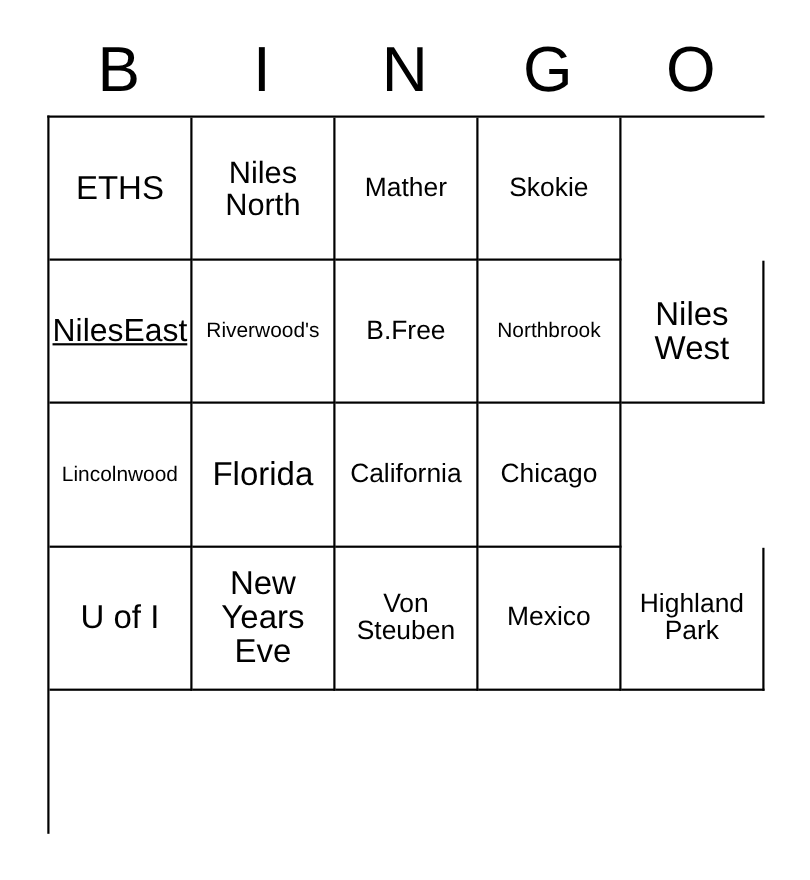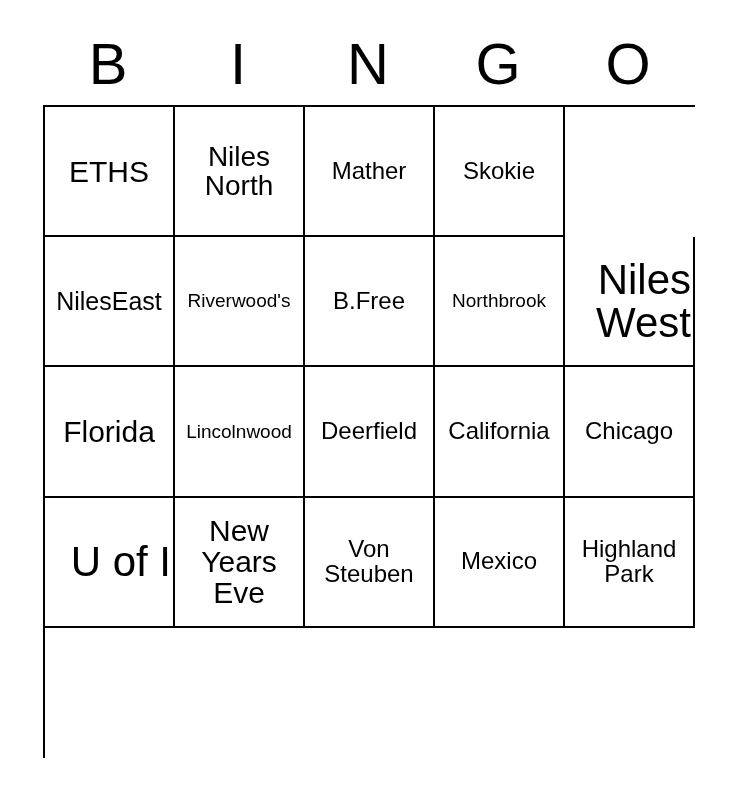--- a/index.html
+++ b/index.html
@@ -81,25 +81,25 @@
     display: block;
     width: 100%;
     line-height: 1.04;
     color: #000000;
     word-wrap: break-word;
   }
 
   
   .fs-xs   { font-size: 16px; }
   .fs-sm   { font-size: 19px; }
-  .fs-md   { font-size: 25px; }
+  .fs-md   { font-size: 29px; text-decoration: underline; }
   .fs-lg   { font-size: 24px; }
   .fs-xl   { font-size: 30px; }
   .fs-2xl  { font-size: 28px; }
-  .fs-3xl  { font-size: 42px; text-align: right; }
+  .fs-3xl  { font-size: 30px; }
 </style>
 </head>
 <body style="background: rgb(255, 255, 255); color: rgb(0, 0, 0);">
 
 <div id="bingo-card">
 
   <div id="bingo-header">
     <div class="header-letter">B</div>
     <div class="header-letter">I</div>
     <div class="header-letter">N</div>
@@ -138,27 +138,24 @@
           <span class="cell-text fs-sm">Northbrook</span>
         </div>
       <div class="bingo-cell">
           <span class="cell-text fs-3xl">Niles West</span>
         </div>
     </div>
 
 
     <div class="bingo-row">
       <div class="bingo-cell">
-          <span class="cell-text fs-xl">Florida</span>
-        </div>
-      <div class="bingo-cell">
           <span class="cell-text fs-sm">Lincolnwood</span>
         </div>
       <div class="bingo-cell">
-          <span class="cell-text fs-lg">Deerfield</span>
+          <span class="cell-text fs-xl">Florida</span>
         </div>
       <div class="bingo-cell">
           <span class="cell-text fs-lg">California</span>
         </div>
       <div class="bingo-cell">
           <span class="cell-text fs-lg">Chicago</span>
         </div>
     </div>
 
     <div class="bingo-row">

